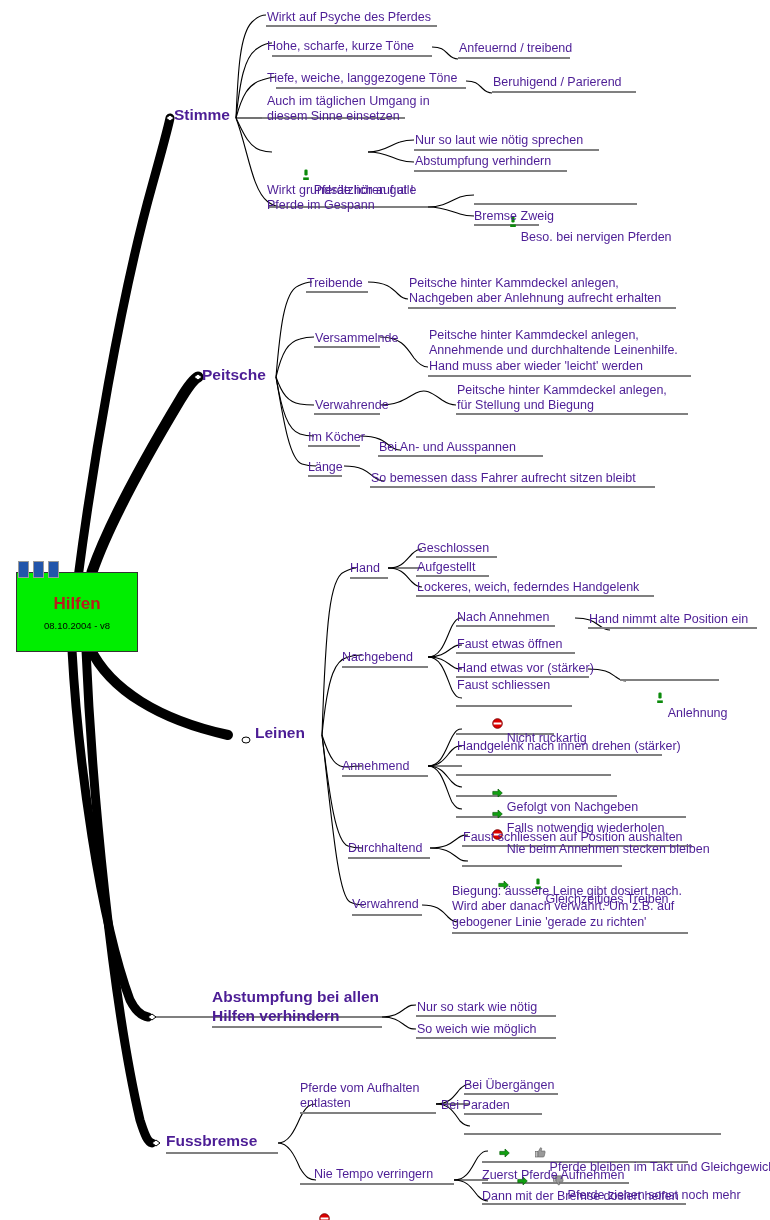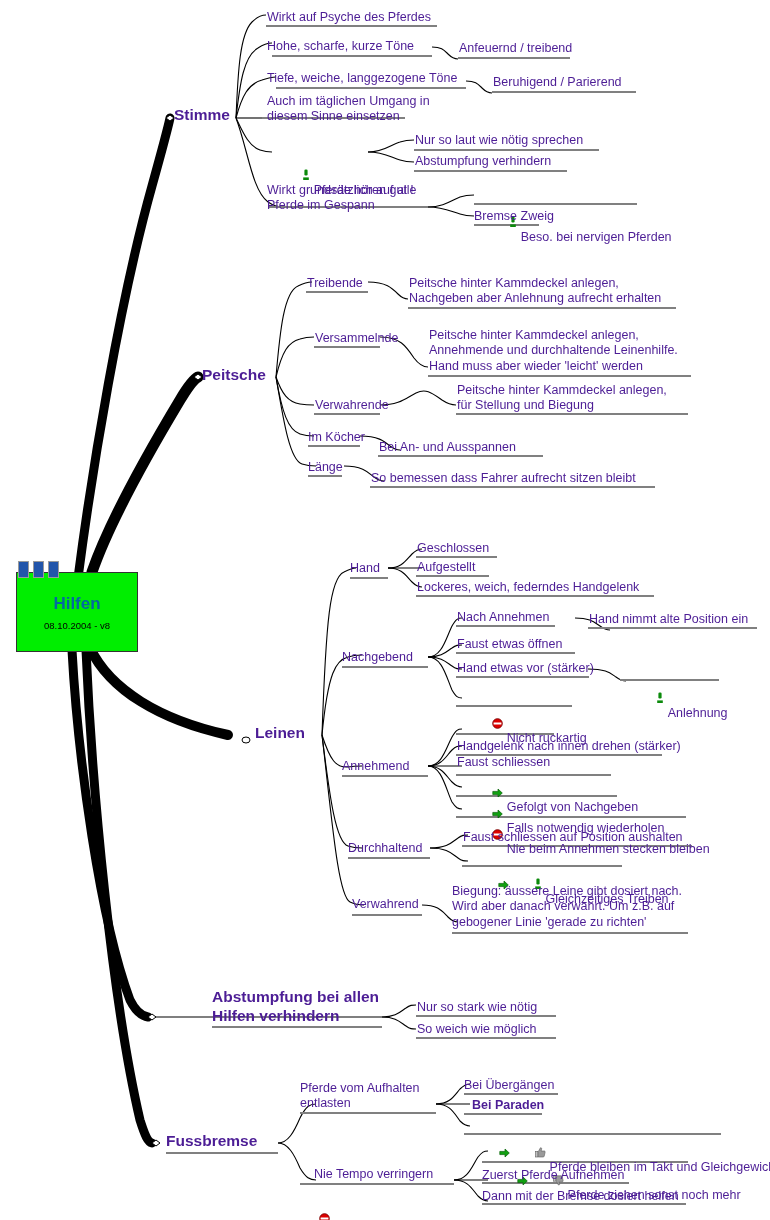--- a/index.html
+++ b/index.html
@@ -7,21 +7,21 @@
   #canvas{position:relative;width:770px;height:1220px;background:#fff;overflow:hidden;}
   #links{position:absolute;left:0;top:0;width:770px;height:1220px;}
   .node{position:absolute;white-space:pre;color:#4c1d95;line-height:1.12;}
   .lvl1{font-size:15.5px;font-weight:bold;}
   .lvl2{font-size:12.5px;}
   .lvl3{font-size:12.5px;}
   .lvl4{font-size:12.5px;}
   .ico{display:inline-block;vertical-align:-1px;margin-right:4px;}
   .root{position:absolute;background:#00ee00;border:1px solid #333;
         display:flex;flex-direction:column;align-items:center;justify-content:center;}
-  .root-title{font-size:17px;font-weight:bold;color:#0369a1;}
+  .root-title{font-size:17px;font-weight:bold;color:#b91c1c;}
   .root-sub{font-size:9.5px;color:#000;margin-top:6px;}
   .tabs{position:absolute;display:flex;gap:4px;}
   .tab{width:11px;height:17px;background:#2255aa;border:1px solid #9a9a9a;box-sizing:border-box;}
   .txt-ml{line-height:1.22;}
 </style>
 </head>
 <body>
 
 <div id="canvas">
 
@@ -268,21 +268,21 @@
   <div class="node lvl3" style="left:457px;top:690px;">
     <span class="ico">
       <svg width="11" height="11" viewBox="0 0 11 11">
           <circle cx="5.5" cy="5.5" r="4.8" fill="#dd0000" stroke="#7a0000" stroke-width="0.9"></circle>
           <rect x="1.6" y="4.5" width="7.8" height="2" fill="#ffffff"></rect>
         </svg>
     </span><span>Nicht ruckartig</span>
   </div>
 
   <div class="node lvl2" style="left:342px;top:759px;">Annehmend</div>
-  <div class="node lvl3" style="left:457px;top:755px;">Faust schliessen</div>
+  <div class="node lvl3" style="left:457px;top:678px;">Faust schliessen</div>
   <div class="node lvl3" style="left:457px;top:739px;">Handgelenk nach innen drehen (stärker)</div>
   <div class="node lvl3" style="left:457px;top:759px;">
     <span class="ico">
       <svg width="11" height="10" viewBox="0 0 11 10">
           <path d="M0.8,3.4 H6.0 V1.0 L10.3,5.0 L6.0,9.0 V6.6 H0.8 Z" fill="#11a011" stroke="#066006" stroke-width="0.7"></path>
         </svg>
     </span><span>Gefolgt von Nachgeben</span>
   </div>
   <div class="node lvl3" style="left:457px;top:780px;">
     <span class="ico">
@@ -323,21 +323,21 @@
   <div class="node lvl1 txt-ml" style="left:212px;top:988px;">Abstumpfung bei allen
 Hilfen verhindern</div>
   <div class="node lvl3" style="left:417px;top:1000px;">Nur so stark wie nötig</div>
   <div class="node lvl3" style="left:417px;top:1022px;">So weich wie möglich</div>
 
   <div class="node lvl1" style="left:166px;top:1132px;">Fussbremse</div>
 
   <div class="node lvl2 txt-ml" style="left:300px;top:1081px;">Pferde vom Aufhalten
 entlasten</div>
   <div class="node lvl3" style="left:464px;top:1078px;">Bei Übergängen</div>
-  <div class="node lvl3" style="left:472px;top:1098px;font-weight:bold;">Bei Paraden</div>
+  <div class="node lvl3" style="left:441px;top:1098px;">Bei Paraden</div>
   <div class="node lvl3" style="left:464px;top:1119px;">
     <span class="ico">
       <svg width="11" height="10" viewBox="0 0 11 10">
           <path d="M0.8,3.4 H6.0 V1.0 L10.3,5.0 L6.0,9.0 V6.6 H0.8 Z" fill="#11a011" stroke="#066006" stroke-width="0.7"></path>
         </svg>
     </span><span class="ico">
       <svg width="11" height="11" viewBox="0 0 11 11">
           <path d="M3.2,10 V4.8 L5.4,0.8 C6.4,0.6 6.9,1.3 6.6,2.3 L6.1,4.0 H9.2 C10.0,4.0 10.3,4.6 10.1,5.3 L9.2,9.2 C9.0,9.8 8.6,10 8.1,10 Z" fill="#9a9a9a" stroke="#5e5e5e" stroke-width="0.6"></path>
           <rect x="0.5" y="4.6" width="2.3" height="5.4" fill="#c0c0c0" stroke="#5e5e5e" stroke-width="0.6"></rect>
         </svg>

